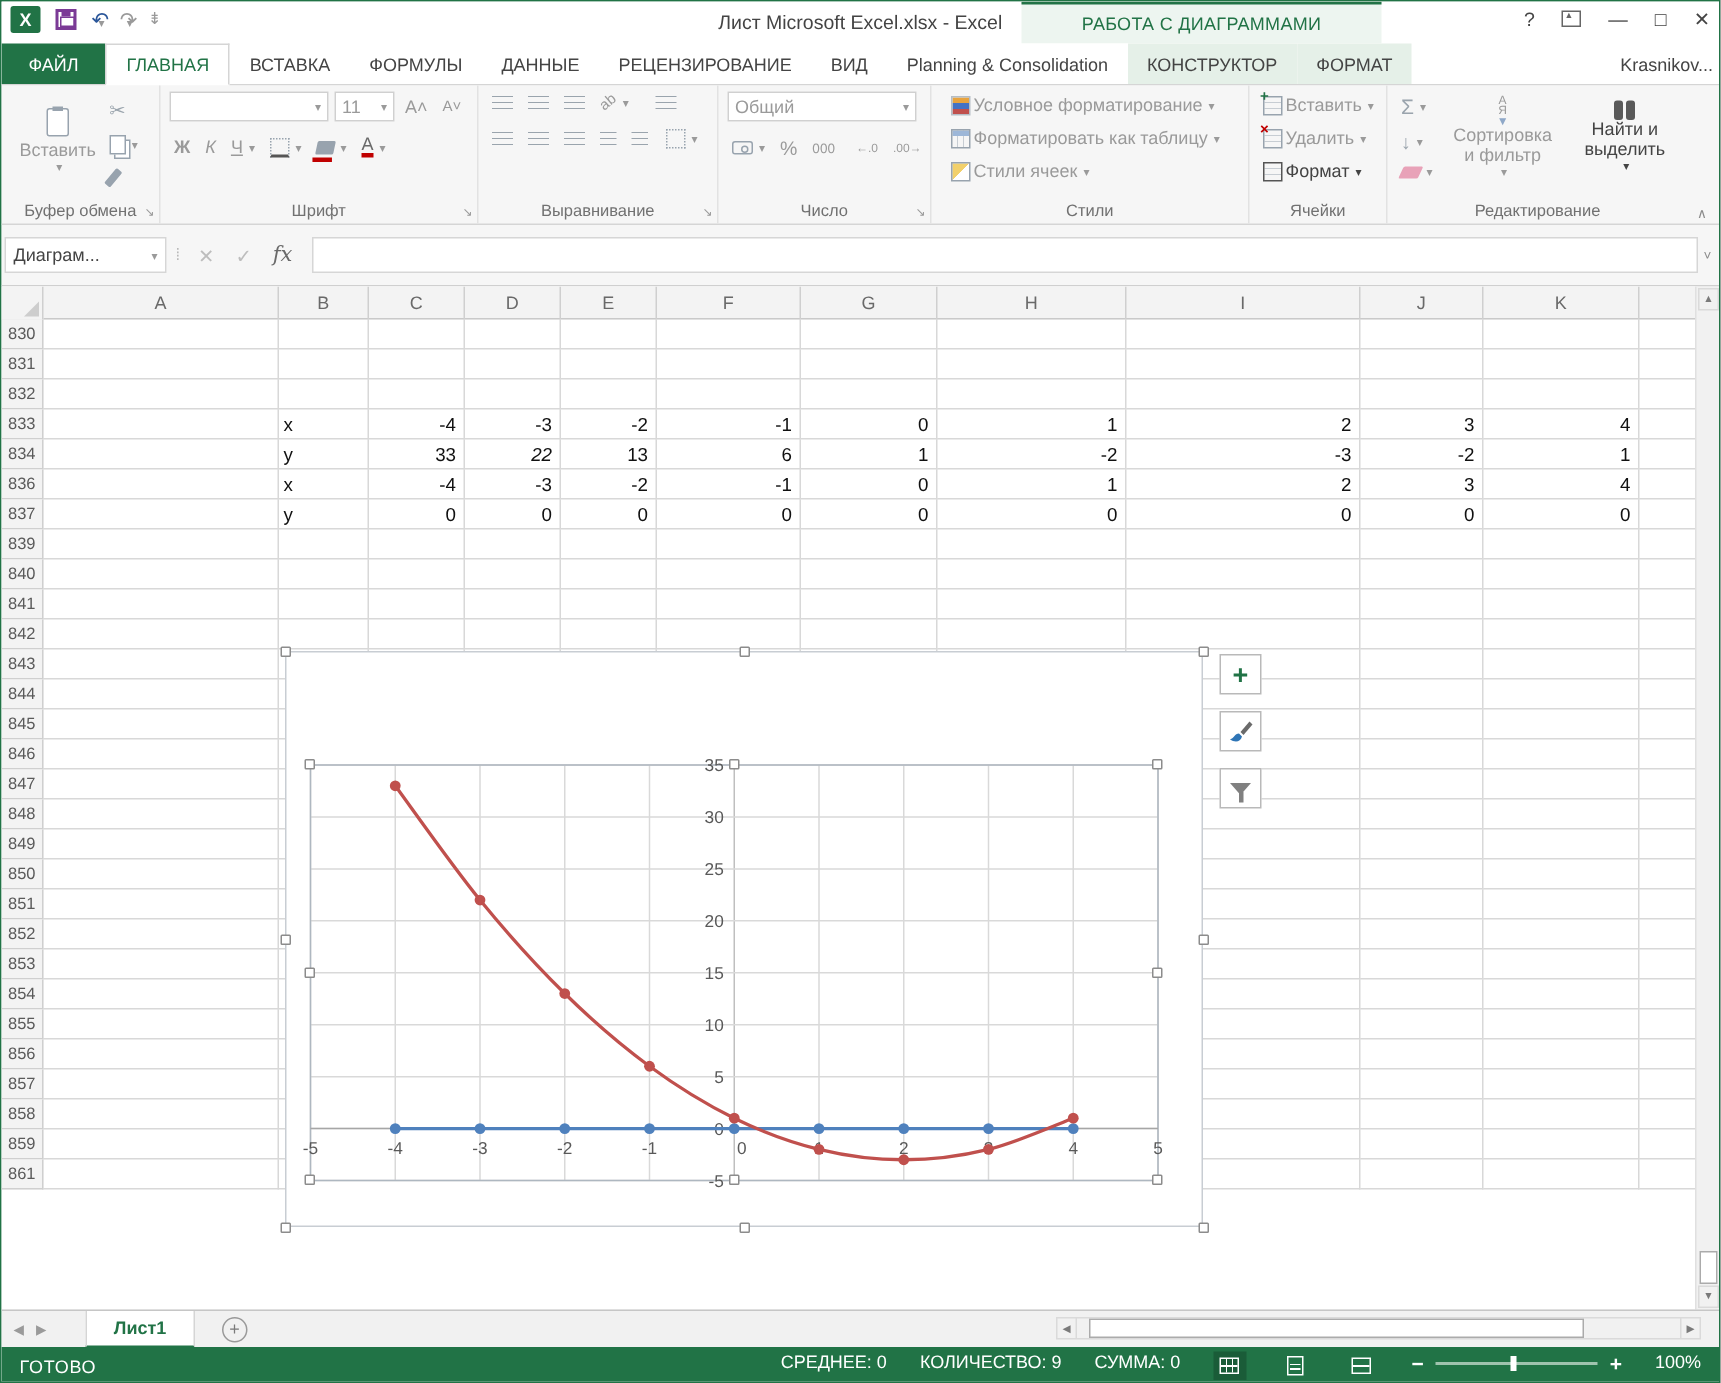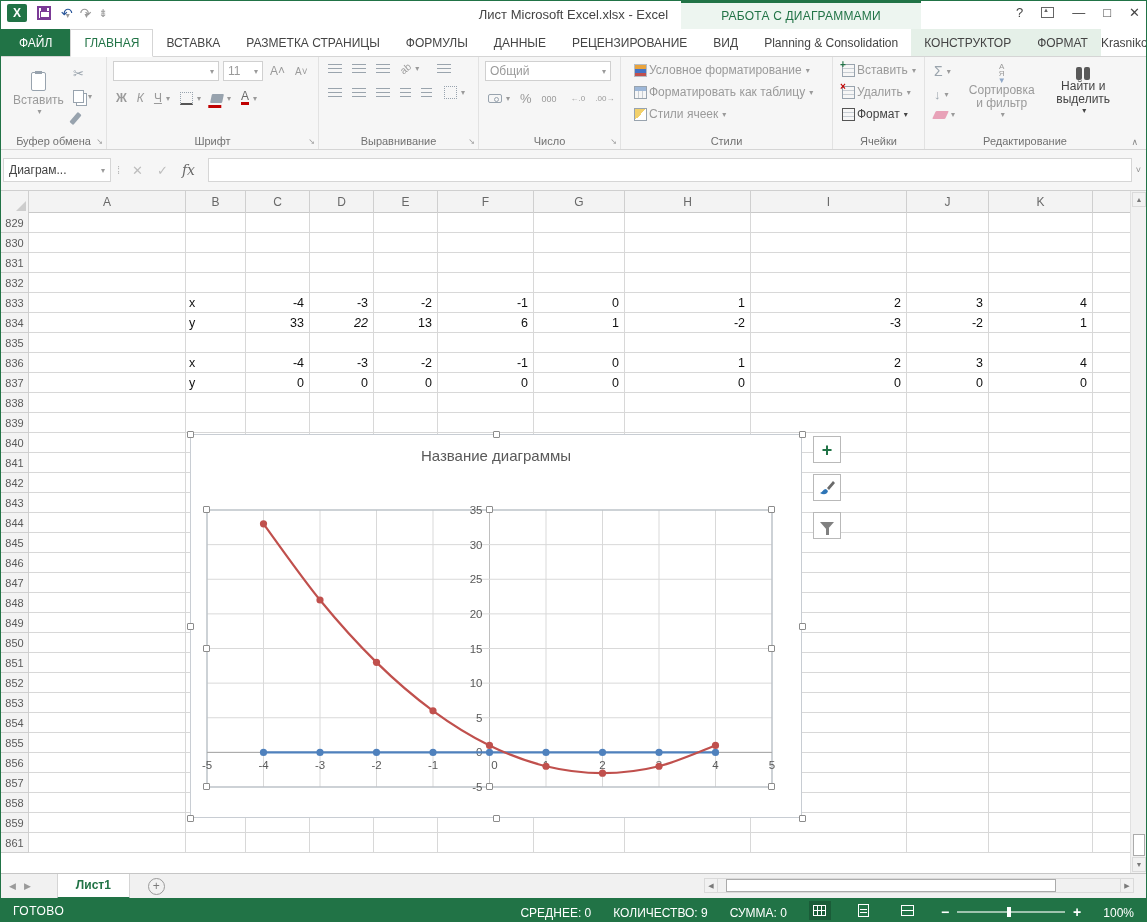--- a/index.html
+++ b/index.html
@@ -134,21 +134,21 @@
                display:flex; align-items:center; justify-content:center; font-size:12px; margin-left:18px; }
   #hsb { position:absolute; left:703px; top:876px; width:430px; height:17px; display:flex; align-items:center; }
   #hsb .harr { width:14px; height:15px; background:#F1F1F1; border:1px solid #DADADA; color:#7a7a7a;
                font-size:7px; display:flex; align-items:center; justify-content:center; }
   #hsb-track { flex:1; height:15px; background:#F1F1F1; border-top:1px solid #DADADA; border-bottom:1px solid #DADADA; position:relative; }
   #hsb-thumb { position:absolute; left:8px; top:0; width:330px; height:13px; background:#fff; border:1px solid #ABABAB; }
   
   #statusbar { position:absolute; left:0; top:897px; width:100%; height:25px; background:#217346; color:#fff;
                display:flex; align-items:center; font-size:12px; }
   #sb-mode { margin-left:12px; letter-spacing:.5px; }
-  #sb-right { margin-left:auto; display:flex; align-items:flex-end; gap:22px; margin-right:12px; }
+  #sb-right { margin-left:auto; display:flex; align-items:flex-start; gap:22px; margin-right:12px; }
   .sb-view { width:22px; height:19px; display:flex; align-items:center; justify-content:center; }
   .sb-view.active { background:#1A5C38; }
   .vic-normal { width:13px; height:11px; border:1px solid #fff;
       background:repeating-linear-gradient(to right,transparent 0 3px,#fff 3px 4px),
                  repeating-linear-gradient(to bottom,transparent 0 4px,#fff 4px 5px); }
   .vic-page { width:11px; height:13px; border:1px solid #fff; background:
       linear-gradient(to bottom,transparent 2px,#fff 2px 3px,transparent 3px 5px,#fff 5px 6px,transparent 6px); background-size:7px 100%; background-repeat:no-repeat; background-position:1px 2px; }
   .vic-break { width:13px; height:11px; border:1px solid #fff; background:linear-gradient(to bottom,transparent 0 4px,#fff 4px 5px,transparent 5px); }
   #zoomctl { display:flex; align-items:center; gap:8px; }
   #zoom-track { width:108px; height:2px; background:#9FC3AE; position:relative; }
@@ -177,21 +177,20 @@
       <span class="wc">□</span>
       <span class="wc">✕</span>
     </div>
   </div>
 
   <div id="tabrow">
     <div id="tabstrip" style="display:flex">
         <div class="tab tab-file">ФАЙЛ</div>
         <div class="tab tab-active">ГЛАВНАЯ</div>
         <div class="tab">ВСТАВКА</div>
-        <div class="tab">РАЗМЕТКА СТРАНИЦЫ</div>
         <div class="tab">ФОРМУЛЫ</div>
         <div class="tab">ДАННЫЕ</div>
         <div class="tab">РЕЦЕНЗИРОВАНИЕ</div>
         <div class="tab">ВИД</div>
         <div class="tab">Planning &amp; Consolidation</div>
         <div class="tab tab-ctx">КОНСТРУКТОР</div>
         <div class="tab tab-ctx">ФОРМАТ</div>
       </div>
     <div id="tab-right">
       <span id="user-name">Krasnikov...</span>
@@ -454,35 +453,20 @@
         <div class="ch" style="width: 96px;">F</div>
         <div class="ch" style="width: 91px;">G</div>
         <div class="ch" style="width: 126px;">H</div>
         <div class="ch" style="width: 156px;">I</div>
         <div class="ch" style="width: 82px;">J</div>
         <div class="ch" style="width: 104px;">K</div>
         <div class="ch" style="width: 39px;"></div>
       </div>
     <div id="rows">
         <div class="grow">
-          <div class="rh">829</div>
-          <div class="cell num" style="width: 157px;"></div>
-          <div class="cell num" style="width: 60px;"></div>
-          <div class="cell num" style="width: 64px;"></div>
-          <div class="cell num" style="width: 64px;"></div>
-          <div class="cell num" style="width: 64px;"></div>
-          <div class="cell num" style="width: 96px;"></div>
-          <div class="cell num" style="width: 91px;"></div>
-          <div class="cell num" style="width: 126px;"></div>
-          <div class="cell num" style="width: 156px;"></div>
-          <div class="cell num" style="width: 82px;"></div>
-          <div class="cell num" style="width: 104px;"></div>
-          <div class="cell num" style="width: 39px;"></div>
-        </div>
-        <div class="grow">
           <div class="rh">830</div>
           <div class="cell num" style="width: 157px;"></div>
           <div class="cell num" style="width: 60px;"></div>
           <div class="cell num" style="width: 64px;"></div>
           <div class="cell num" style="width: 64px;"></div>
           <div class="cell num" style="width: 64px;"></div>
           <div class="cell num" style="width: 96px;"></div>
           <div class="cell num" style="width: 91px;"></div>
           <div class="cell num" style="width: 126px;"></div>
           <div class="cell num" style="width: 156px;"></div>
@@ -544,35 +528,20 @@
           <div class="cell num" style="width: 64px;">13</div>
           <div class="cell num" style="width: 96px;">6</div>
           <div class="cell num" style="width: 91px;">1</div>
           <div class="cell num" style="width: 126px;">-2</div>
           <div class="cell num" style="width: 156px;">-3</div>
           <div class="cell num" style="width: 82px;">-2</div>
           <div class="cell num" style="width: 104px;">1</div>
           <div class="cell num" style="width: 39px;"></div>
         </div>
         <div class="grow">
-          <div class="rh">835</div>
-          <div class="cell num" style="width: 157px;"></div>
-          <div class="cell num" style="width: 60px;"></div>
-          <div class="cell num" style="width: 64px;"></div>
-          <div class="cell num" style="width: 64px;"></div>
-          <div class="cell num" style="width: 64px;"></div>
-          <div class="cell num" style="width: 96px;"></div>
-          <div class="cell num" style="width: 91px;"></div>
-          <div class="cell num" style="width: 126px;"></div>
-          <div class="cell num" style="width: 156px;"></div>
-          <div class="cell num" style="width: 82px;"></div>
-          <div class="cell num" style="width: 104px;"></div>
-          <div class="cell num" style="width: 39px;"></div>
-        </div>
-        <div class="grow">
           <div class="rh">836</div>
           <div class="cell num" style="width: 157px;"></div>
           <div class="cell txt" style="width: 60px;">x</div>
           <div class="cell num" style="width: 64px;">-4</div>
           <div class="cell num" style="width: 64px;">-3</div>
           <div class="cell num" style="width: 64px;">-2</div>
           <div class="cell num" style="width: 96px;">-1</div>
           <div class="cell num" style="width: 91px;">0</div>
           <div class="cell num" style="width: 126px;">1</div>
           <div class="cell num" style="width: 156px;">2</div>
@@ -586,35 +555,20 @@
           <div class="cell txt" style="width: 60px;">y</div>
           <div class="cell num" style="width: 64px;">0</div>
           <div class="cell num" style="width: 64px;">0</div>
           <div class="cell num" style="width: 64px;">0</div>
           <div class="cell num" style="width: 96px;">0</div>
           <div class="cell num" style="width: 91px;">0</div>
           <div class="cell num" style="width: 126px;">0</div>
           <div class="cell num" style="width: 156px;">0</div>
           <div class="cell num" style="width: 82px;">0</div>
           <div class="cell num" style="width: 104px;">0</div>
-          <div class="cell num" style="width: 39px;"></div>
-        </div>
-        <div class="grow">
-          <div class="rh">838</div>
-          <div class="cell num" style="width: 157px;"></div>
-          <div class="cell num" style="width: 60px;"></div>
-          <div class="cell num" style="width: 64px;"></div>
-          <div class="cell num" style="width: 64px;"></div>
-          <div class="cell num" style="width: 64px;"></div>
-          <div class="cell num" style="width: 96px;"></div>
-          <div class="cell num" style="width: 91px;"></div>
-          <div class="cell num" style="width: 126px;"></div>
-          <div class="cell num" style="width: 156px;"></div>
-          <div class="cell num" style="width: 82px;"></div>
-          <div class="cell num" style="width: 104px;"></div>
           <div class="cell num" style="width: 39px;"></div>
         </div>
         <div class="grow">
           <div class="rh">839</div>
           <div class="cell num" style="width: 157px;"></div>
           <div class="cell num" style="width: 60px;"></div>
           <div class="cell num" style="width: 64px;"></div>
           <div class="cell num" style="width: 64px;"></div>
           <div class="cell num" style="width: 64px;"></div>
           <div class="cell num" style="width: 96px;"></div>
@@ -1001,21 +955,20 @@
         <circle cx="72.5" cy="88.85" r="3.6" fill="#C0504D"></circle>
         <circle cx="129" cy="165.025" r="3.6" fill="#C0504D"></circle>
         <circle cx="185.5" cy="227.35" r="3.6" fill="#C0504D"></circle>
         <circle cx="242" cy="275.825" r="3.6" fill="#C0504D"></circle>
         <circle cx="298.5" cy="310.45" r="3.6" fill="#C0504D"></circle>
         <circle cx="355" cy="331.225" r="3.6" fill="#C0504D"></circle>
         <circle cx="411.5" cy="338.15" r="3.6" fill="#C0504D"></circle>
         <circle cx="468" cy="331.225" r="3.6" fill="#C0504D"></circle>
         <circle cx="524.5" cy="310.45" r="3.6" fill="#C0504D"></circle>
       </svg>
-    <div id="chart-title">Название диаграммы</div>
   <div class="hdl" style="left: -4px; top: -4px;"></div>
       <div class="hdl" style="left: 302px; top: -4px;"></div>
       <div class="hdl" style="left: 608px; top: -4px;"></div>
       <div class="hdl" style="left: -4px; top: 188px;"></div>
       <div class="hdl" style="left: 608px; top: 188px;"></div>
       <div class="hdl" style="left: -4px; top: 380px;"></div>
       <div class="hdl" style="left: 302px; top: 380px;"></div>
       <div class="hdl" style="left: 608px; top: 380px;"></div>
       <div class="hdl" style="left: 12px; top: 71px;"></div>
       <div class="hdl" style="left: 294.5px; top: 71px;"></div>

